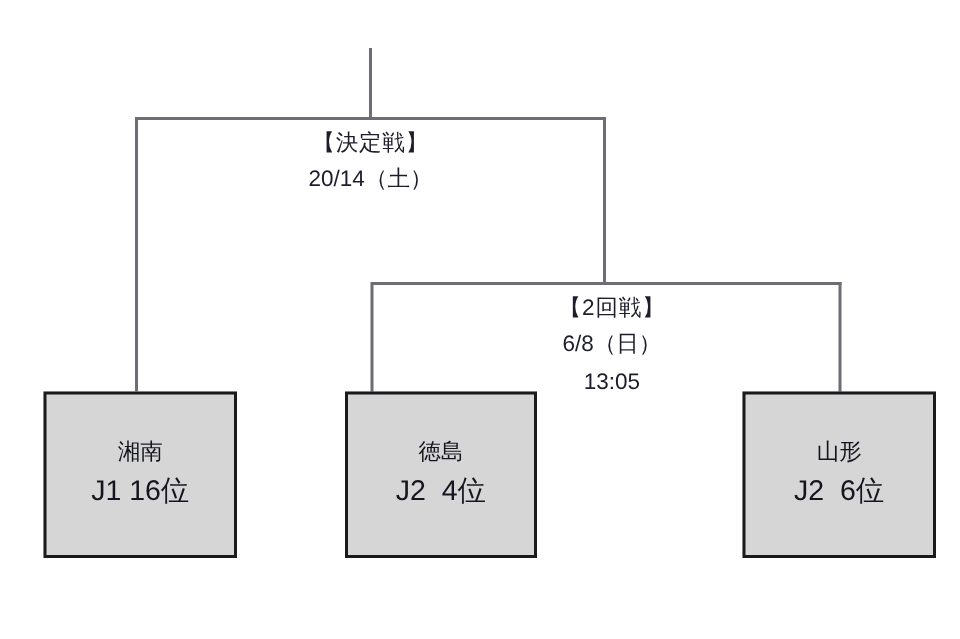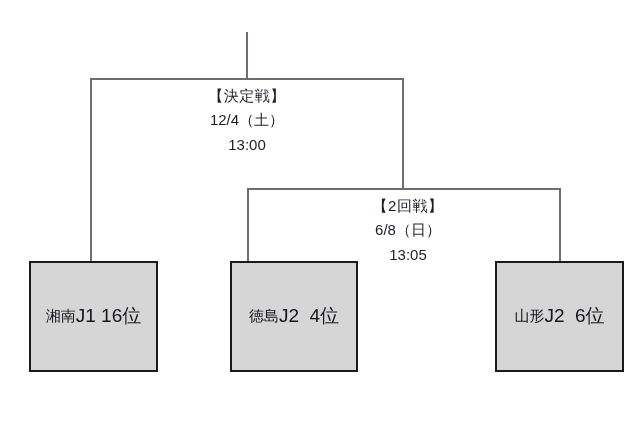--- a/index.html
+++ b/index.html
@@ -57,21 +57,21 @@
 
   
   .team-box {
     position: absolute;
     top: 261px;
     height: 111px;
     background: #d6d6d6;
     border: 2px solid #1a1a1a;
     box-sizing: border-box;
     display: flex;
-    flex-direction: row;
+    flex-direction: column;
     align-items: center;
     justify-content: center;
     color: #15151f;
   }
   .team-box .team-name {
     font-size: 15px;
     line-height: 1.5;
   }
   .team-box .team-rank {
     font-size: 19px;
@@ -92,22 +92,21 @@
   <div class="line h" id="final-bar"></div>
   <div class="line v" id="final-leg-left"></div>
   <div class="line v" id="final-leg-right"></div>
 
   <div class="line h" id="round2-bar"></div>
   <div class="line v" id="round2-leg-left"></div>
   <div class="line v" id="round2-leg-right"></div>
 
   <div class="match-label" id="final-label">
     <div class="round-name">【決定戦】</div>
-    <div class="match-date">12/4（土）</div>
-    <div class="match-time">13:00</div>
+    <div class="match-date">20/14（土）</div>
   </div>
 
   <div class="match-label" id="round2-label">
     <div class="round-name">【2回戦】</div>
     <div class="match-date">6/8（日）</div>
     <div class="match-time">13:05</div>
   </div>
 
   <div class="team-box" id="team-box-0">
     <div class="team-name">湘南</div>

